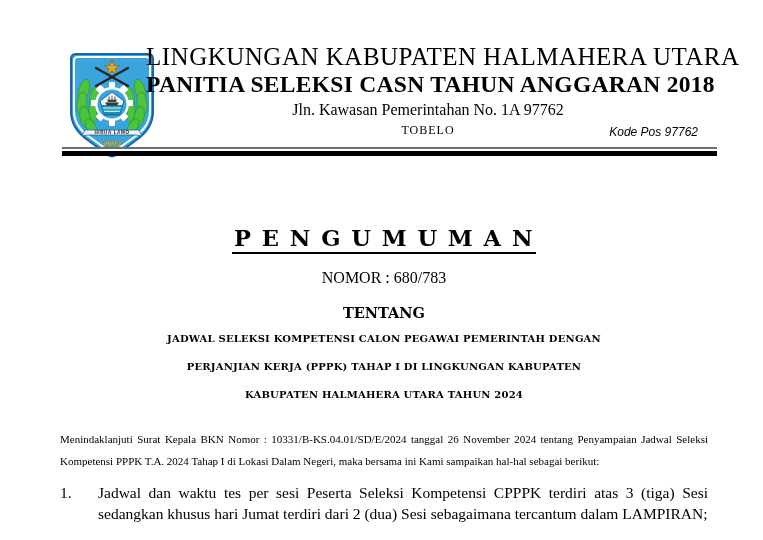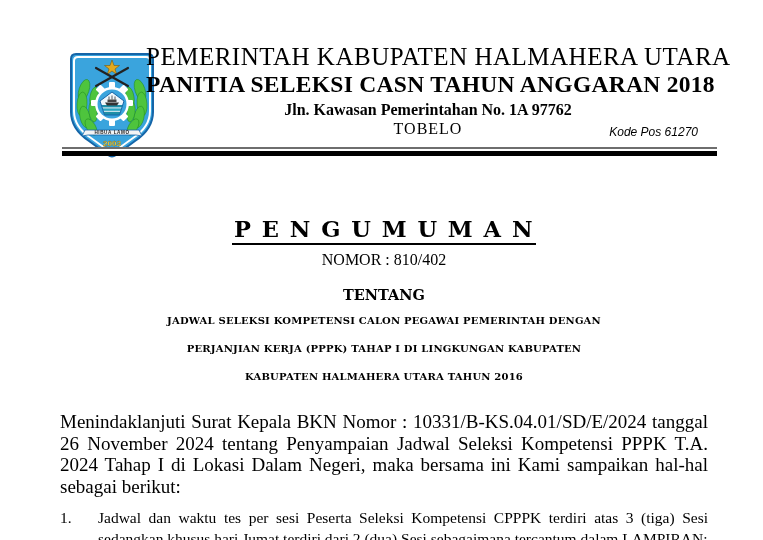--- a/index.html
+++ b/index.html
@@ -27,46 +27,46 @@
     font-size: 25px; line-height: 28px; letter-spacing: 0.5px;
     white-space: nowrap;
   }
   .committee-line {
     font-family: "Liberation Serif", serif;
     font-weight: bold; font-size: 23.5px; line-height: 27px;
     letter-spacing: 0.3px; white-space: nowrap;
   }
   .address-line {
     font-family: "Liberation Serif", serif;
-    font-weight: bold; font-size: 16px; line-height: 19px; margin-top: 2px;
+    font-weight: normal; font-size: 16px; line-height: 19px; margin-top: 2px;
     white-space: nowrap;
   }
   .city-row { position: relative; margin-top: 1px; height: 22px; }
   .city {
     font-family: "Liberation Serif", serif;
-    font-size: 16px; letter-spacing: 1px;
+    font-size: 12px; letter-spacing: 1px;
   }
   .postal {
     position: absolute; right: 12px; top: 5px;
     font-family: "Liberation Sans", sans-serif;
     font-style: italic; font-size: 12px;
   }
 
   .rule { position: absolute; left: 62px; top: 147px; width: 655px; }
   .rule .thin  { height: 2px; background: #6e6e6e; }
   .rule .gap   { height: 2px; background: #ffffff; }
   .rule .thick { height: 5px; background: #000000; }
 
   
   .main {
     position: absolute; left: 60px; top: 213px;
     width: 648px; text-align: center;
   }
   .pengumuman {
-    display: inline-block; margin: 3px; padding: 0 2px 1px 2px;
+    display: inline-block; margin: 12px; padding: 0 2px 1px 2px;
     font-family: "DejaVu Serif", serif;
     font-weight: bold; font-size: 22.5px; letter-spacing: 1.5px;
     border-bottom: 2.5px solid #000;
     white-space: nowrap;
   }
   .nomor {
     font-family: "Liberation Serif", serif;
     font-size: 16px; line-height: 20px; margin-top: 2px;
   }
   .tentang {
@@ -75,21 +75,21 @@
   }
   .subject {
     font-family: "DejaVu Serif", serif;
     font-weight: bold; font-size: 10px; line-height: 28px;
     letter-spacing: 0.2px; margin-top: 4px;
   }
   .opening {
     margin: 20px 0 0 0;
     text-align: justify;
     font-family: "Liberation Serif", serif;
-    font-size: 19px; line-height: 21.5px;
+    font-size: 11px; line-height: 21.5px;
   }
   .items { margin-top: 11px; }
   .item {
     display: flex;
     text-align: justify;
     font-family: "Liberation Serif", serif;
     font-size: 15.5px; line-height: 20.5px;
   }
   .item-num { width: 38px; flex: none; text-align: left; }
   .item-text { flex: 1; }
@@ -166,45 +166,45 @@
 
       <g>
         <path d="M16,78 L70,78 L73,84 L67,83 L19,83 L13,84 Z" fill="#f4f4f4" stroke="#1565a8" stroke-width="0.8"></path>
         <text x="43" y="82.3" text-anchor="middle" font-family="Liberation Sans, sans-serif" font-size="4.6" font-weight="bold" letter-spacing="0.6" fill="#222222">HIBUA LAMO</text>
       </g>
       <text x="43" y="94" text-anchor="middle" font-family="Liberation Sans, sans-serif" font-size="8" font-weight="bold" fill="#ffe14d" stroke="#7a5a0a" stroke-width="0.3">2003</text>
     </svg>
   </div>
 
   <div class="head-text">
-    <div class="gov-line">PEMERINTAH KABUPATEN HALMAHERA UTARA</div>
+    <div class="gov-line">LINGKUNGAN KABUPATEN HALMAHERA UTARA</div>
     <div class="committee-line">PANITIA SELEKSI CASN TAHUN ANGGARAN 2018</div>
     <div class="address-line">Jln. Kawasan Pemerintahan No. 1A 97762</div>
     <div class="city-row">
       <span class="city">TOBELO</span>
-      <span class="postal">Kode Pos 61270</span>
+      <span class="postal">Kode Pos 97762</span>
     </div>
   </div>
 
   <div class="rule">
     <div class="thin"></div>
     <div class="gap"></div>
     <div class="thick"></div>
   </div>
 
   <div class="main">
     <h1 class="pengumuman">P E N G U M U M A N</h1>
-    <div class="nomor">NOMOR : 810/402</div>
+    <div class="nomor">NOMOR : 680/783</div>
 
     <div class="tentang">TENTANG</div>
 
     <div class="subject">
       <div>JADWAL SELEKSI KOMPETENSI CALON PEGAWAI PEMERINTAH DENGAN</div>
       <div>PERJANJIAN KERJA (PPPK) TAHAP I DI LINGKUNGAN KABUPATEN</div>
-      <div>KABUPATEN HALMAHERA UTARA TAHUN 2016</div>
+      <div>KABUPATEN HALMAHERA UTARA TAHUN 2024</div>
     </div>
 
     <p class="opening">Menindaklanjuti Surat Kepala BKN Nomor : 10331/B-KS.04.01/SD/E/2024  tanggal 26 November 2024 tentang Penyampaian Jadwal Seleksi Kompetensi  PPPK T.A. 2024 Tahap I di Lokasi Dalam Negeri, maka bersama ini Kami sampaikan hal-hal sebagai berikut:</p>
 
     <div class="items">
       <div class="item">
         <div class="item-num">1.</div>
         <div class="item-text">Jadwal dan waktu tes per sesi Peserta Seleksi Kompetensi CPPPK terdiri atas  3 (tiga) Sesi sedangkan khusus hari Jumat terdiri dari 2 (dua) Sesi sebagaimana tercantum dalam LAMPIRAN;</div>
       </div>
     </div>

